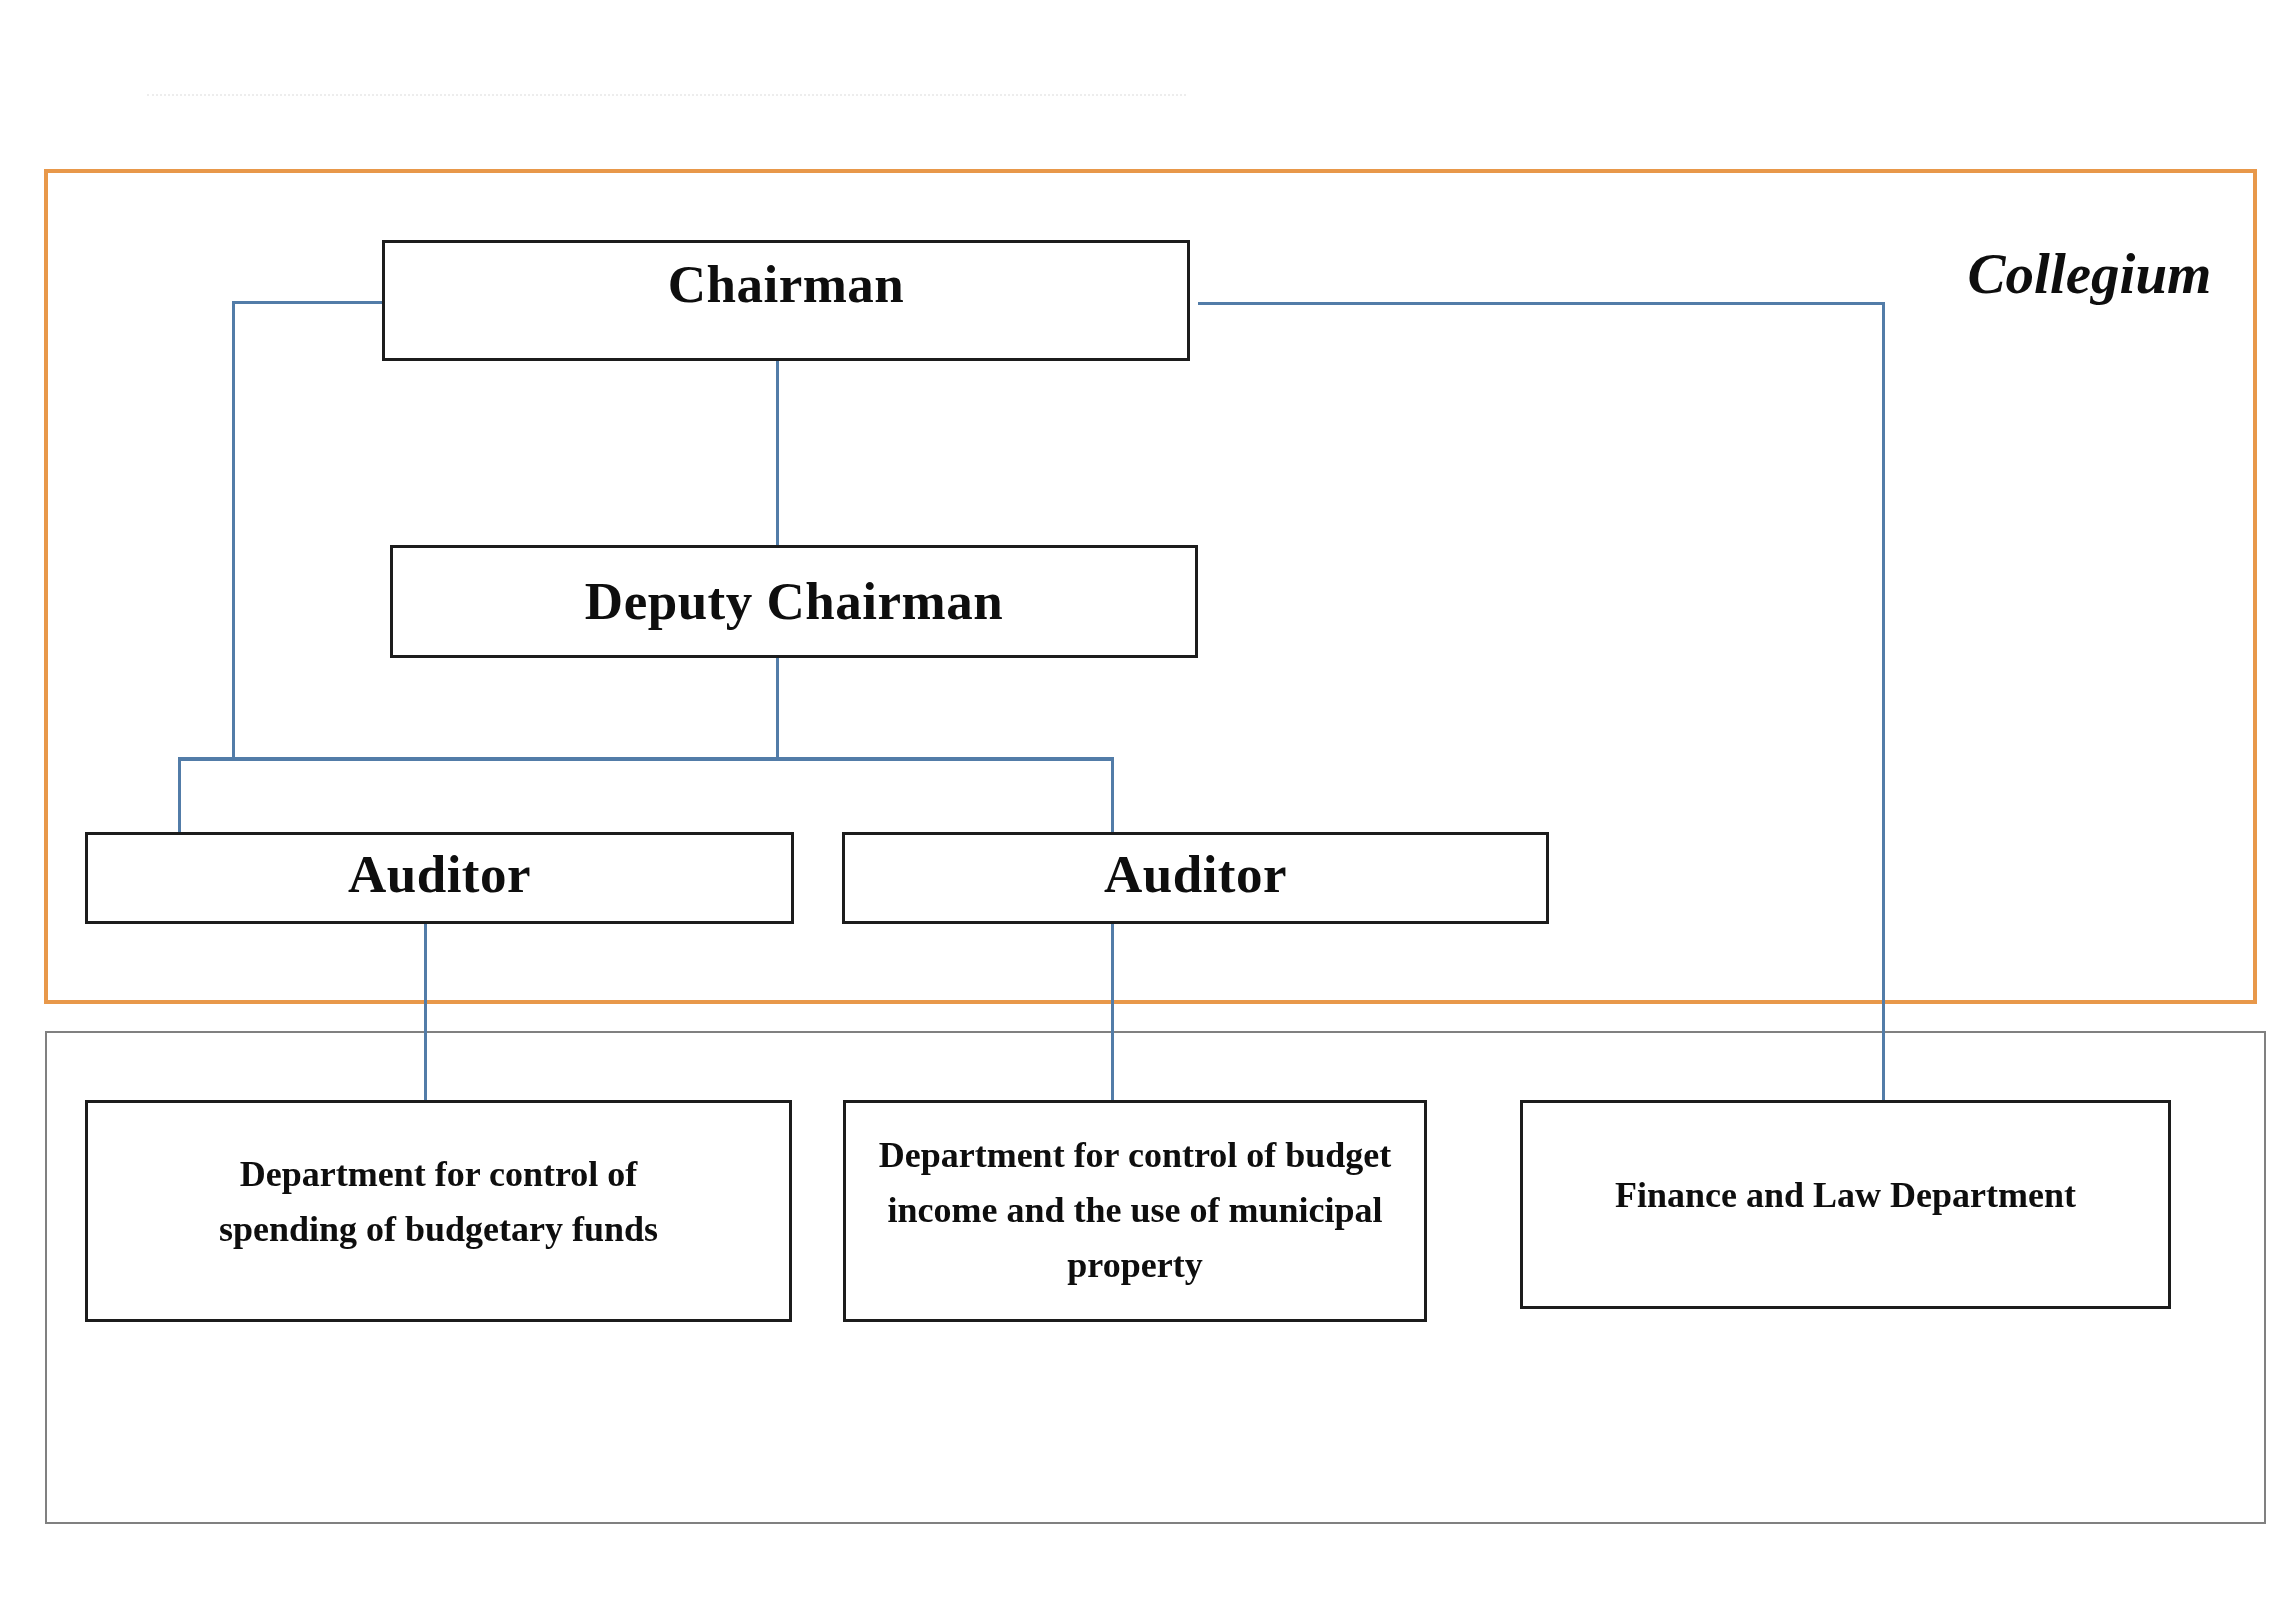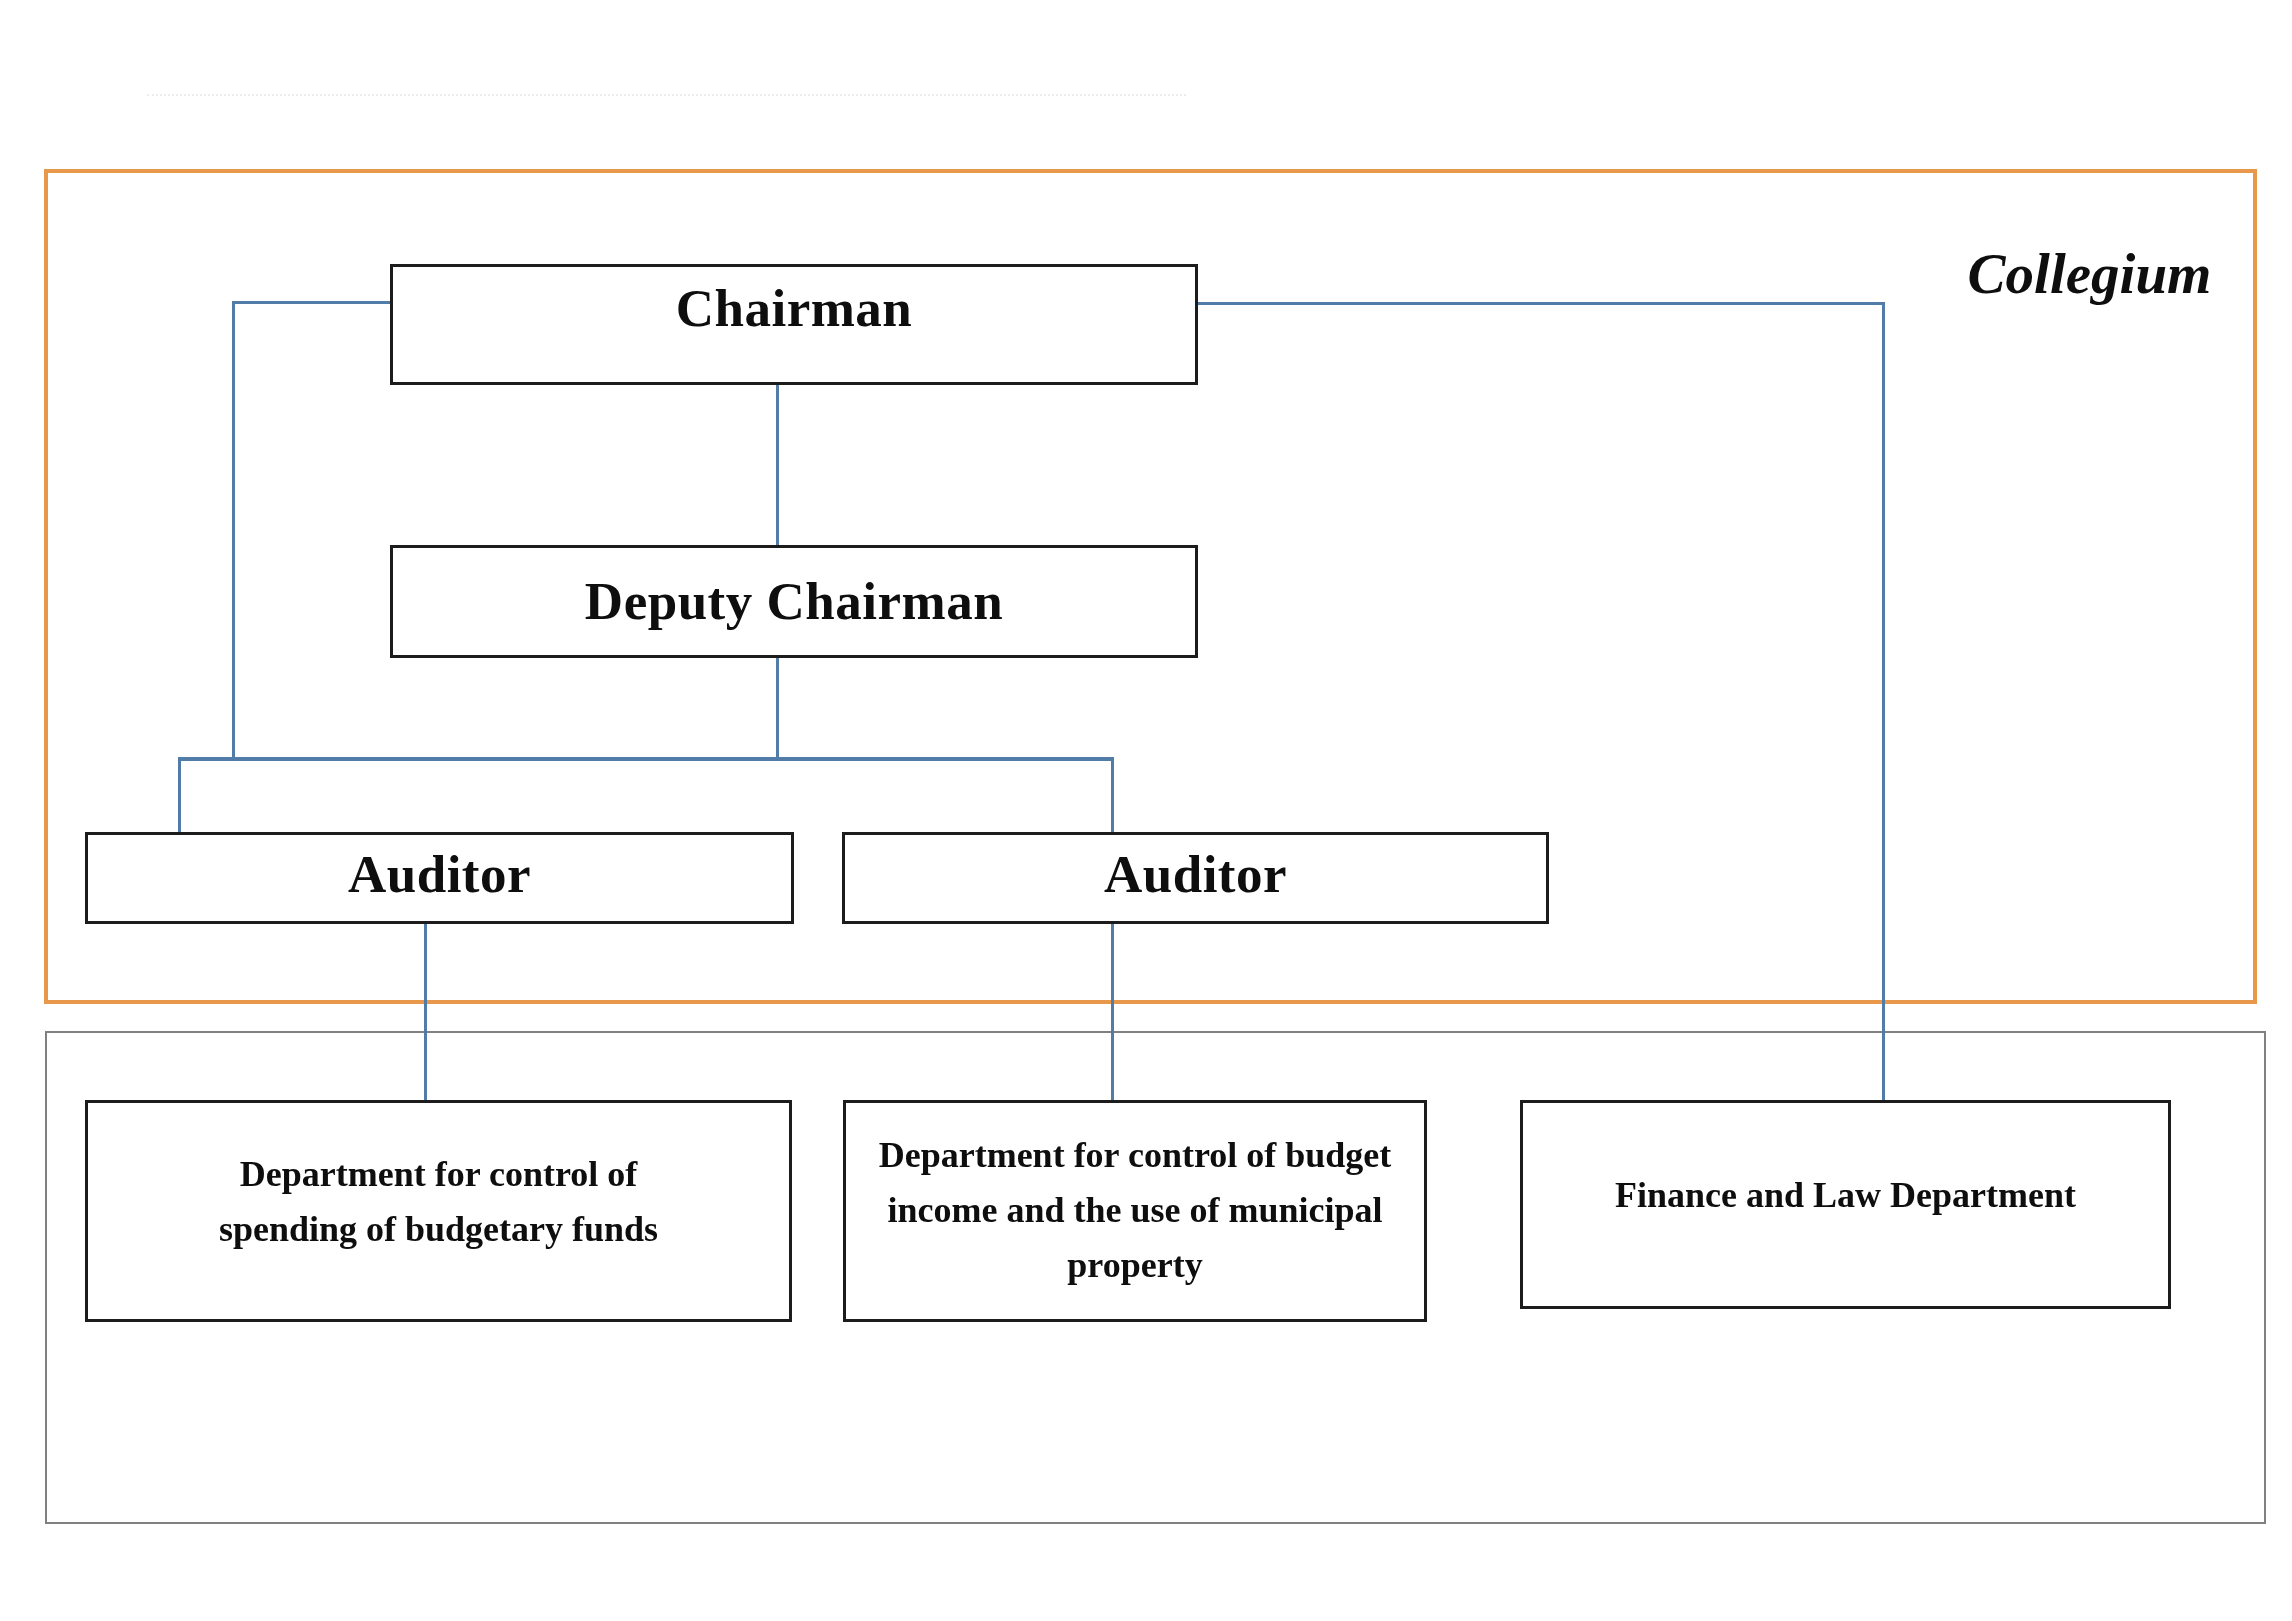--- a/index.html
+++ b/index.html
@@ -38,21 +38,21 @@
   
   .node{
     position:absolute;box-sizing:border-box;
     border:3.9px solid var(--boxborder);
     background:#ffffff;
     display:flex;flex-direction:column;justify-content:center;align-items:center;
     text-align:center;font-weight:bold;
     z-index:3;
   }
   .title-node{font-size:53px;letter-spacing:0.5px;}
-  #chairman-box{left:390px;top:240px;width:808px;height:121px;padding-bottom:33px;margin-top:24px;}
+  #chairman-box{left:382px;top:240px;width:808px;height:121px;padding-bottom:33px;}
   #deputy-chairman-box{left:390px;top:545px;width:808px;height:113px;padding-bottom:2px;}
   #auditor-left-box{left:85px;top:832px;width:709px;height:92px;padding-bottom:7.8px;}
   #auditor-right-box{left:842px;top:832px;width:707px;height:92px;padding-bottom:7.8px;}
   .dept-node{font-size:36px;line-height:55px;padding:7.8px 29px 25.5px 29px;}
   #department-spending-box{left:85px;top:1100px;width:707px;height:222px;}
   #department-income-box{left:843px;top:1100px;width:584px;height:222px;padding-bottom:9.8px;}
   #department-finance-law-box{left:1520px;top:1100px;width:651px;height:209px;padding-bottom:25.5px;}
   
   #collegium-label{
     position:absolute;left:1962px;top:241px;width:255px;

